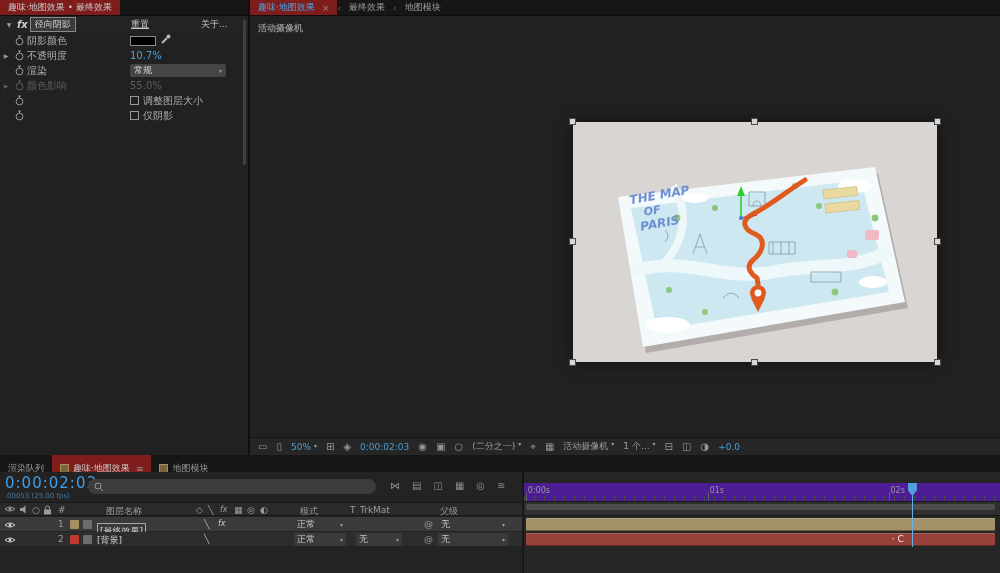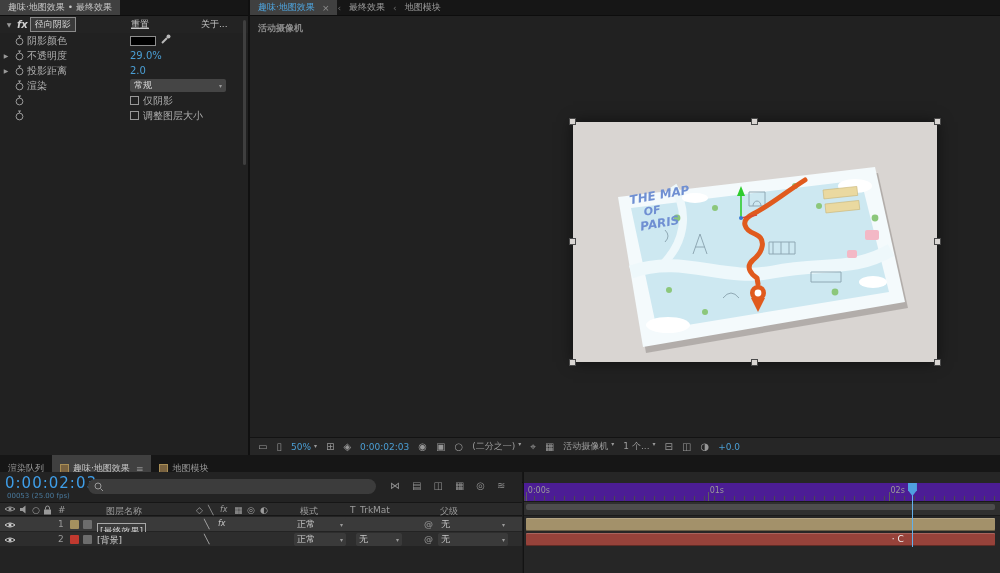--- a/index.html
+++ b/index.html
@@ -1,20 +1,20 @@
 <!DOCTYPE html>
 <html><head>
 <meta charset="utf-8">
 <style>
   *{box-sizing:border-box;margin:0;padding:0}
   body{background:#000;font-family:"DejaVu Sans","Liberation Sans",sans-serif}
   #app{position:relative;width:1000px;height:573px;background:#1d1d1d;color:#b4b4b4;font-size:10px;overflow:hidden}
   .tabbar{height:16px;background:#161616;display:flex;align-items:stretch;font-size:9px;border-bottom:1px solid #0d0d0d;white-space:nowrap}
   .tab{display:flex;align-items:center;gap:4px;padding:0 8px;color:#9b9b9b}
-  .tab.active{background:#404040;color:#c6c6c6}
+  .tab.active{background:#7f1d1d;color:#c6c6c6}
   .chev{display:flex;align-items:center;color:#6e6e6e;font-size:9px}
   .caret{font-size:6px;color:#9a9a9a;margin-left:3px}
   .blue{color:#4b9fd5}
 
   
   .ec{position:absolute;left:0;top:0;width:250px;height:455px;background:#212121;border-right:2px solid #101010}
   .ec-scroll{position:absolute;right:2px;top:20px;width:3px;height:145px;background:#3f3f3f;border-radius:2px}
   .fx-head{position:relative;display:flex;align-items:center;height:17px;padding-left:3px;background:#232323}
   .tri{width:12px;text-align:center;font-size:6px;color:#999;flex:none}
   .fxbadge{font-style:italic;font-weight:bold;color:#cfcfcf;margin:0 2px}
@@ -130,84 +130,84 @@
     <div class="row">
       <span class="tri">▶</span>
       <span class="sw">
           <svg width="9" height="11">
             <circle cx="4.5" cy="6.5" r="3.4" fill="none" stroke="#9a9a9a"></circle>
             <line x1="4.5" y1="1" x2="4.5" y2="3" stroke="#9a9a9a"></line>
             <line x1="3" y1="1" x2="6" y2="1" stroke="#9a9a9a"></line>
           </svg>
         </span>
       <span class="lbl">不透明度</span>
-      <span class="valcol blue">29.0%</span>
-    </div>
-
-
-    <div class="row">
-      <span class="tri">▶</span>
-      <span class="sw">
-          <svg width="9" height="11">
-            <circle cx="4.5" cy="6.5" r="3.4" fill="none" stroke="#9a9a9a"></circle>
-            <line x1="4.5" y1="1" x2="4.5" y2="3" stroke="#9a9a9a"></line>
-            <line x1="3" y1="1" x2="6" y2="1" stroke="#9a9a9a"></line>
-          </svg>
-        </span>
-      <span class="lbl">投影距离</span>
-      <span class="valcol blue">2.0</span>
-    </div>
+      <span class="valcol blue">10.7%</span>
+    </div>
+
+
 
 
     <div class="row">
       <span class="tri"></span>
       <span class="sw">
           <svg width="9" height="11">
             <circle cx="4.5" cy="6.5" r="3.4" fill="none" stroke="#9a9a9a"></circle>
             <line x1="4.5" y1="1" x2="4.5" y2="3" stroke="#9a9a9a"></line>
             <line x1="3" y1="1" x2="6" y2="1" stroke="#9a9a9a"></line>
           </svg>
         </span>
       <span class="lbl">渲染</span>
       <span class="valcol">
         <span class="ddbox">
           <span>常规</span>
           <span class="caret">▾</span>
         </span>
       </span>
     </div>
 
+    <div class="row disabled">
+      <span class="tri">▶</span>
+      <span class="sw">
+          <svg width="9" height="11">
+            <circle cx="4.5" cy="6.5" r="3.4" fill="none" stroke="#5c5c5c"></circle>
+            <line x1="4.5" y1="1" x2="4.5" y2="3" stroke="#5c5c5c"></line>
+            <line x1="3" y1="1" x2="6" y2="1" stroke="#5c5c5c"></line>
+          </svg>
+        </span>
+      <span class="lbl">颜色影响</span>
+      <span class="valcol">55.0%</span>
+    </div>
 
     <div class="row">
       <span class="tri"></span>
       <span class="sw">
           <svg width="9" height="11">
             <circle cx="4.5" cy="6.5" r="3.4" fill="none" stroke="#9a9a9a"></circle>
             <line x1="4.5" y1="1" x2="4.5" y2="3" stroke="#9a9a9a"></line>
             <line x1="3" y1="1" x2="6" y2="1" stroke="#9a9a9a"></line>
           </svg>
         </span>
       <span class="valcol">
         <span class="cb"></span>
-        <span class="cbl">仅阴影</span>
+        <span class="cbl">调整图层大小</span>
       </span>
     </div>
 
     <div class="row">
       <span class="tri"></span>
       <span class="sw">
           <svg width="9" height="11">
             <circle cx="4.5" cy="6.5" r="3.4" fill="none" stroke="#9a9a9a"></circle>
             <line x1="4.5" y1="1" x2="4.5" y2="3" stroke="#9a9a9a"></line>
             <line x1="3" y1="1" x2="6" y2="1" stroke="#9a9a9a"></line>
           </svg>
         </span>
       <span class="valcol">
         <span class="cb"></span>
-        <span class="cbl">调整图层大小</span>
+        <span class="cbl">仅阴影</span>
       </span>
     </div>
 
     <div class="ec-scroll"></div>
   </section>
 
   <section class="comp">
     <div class="tabbar">
       <div class="tab active">
         <span>趣味·地图效果</span>

